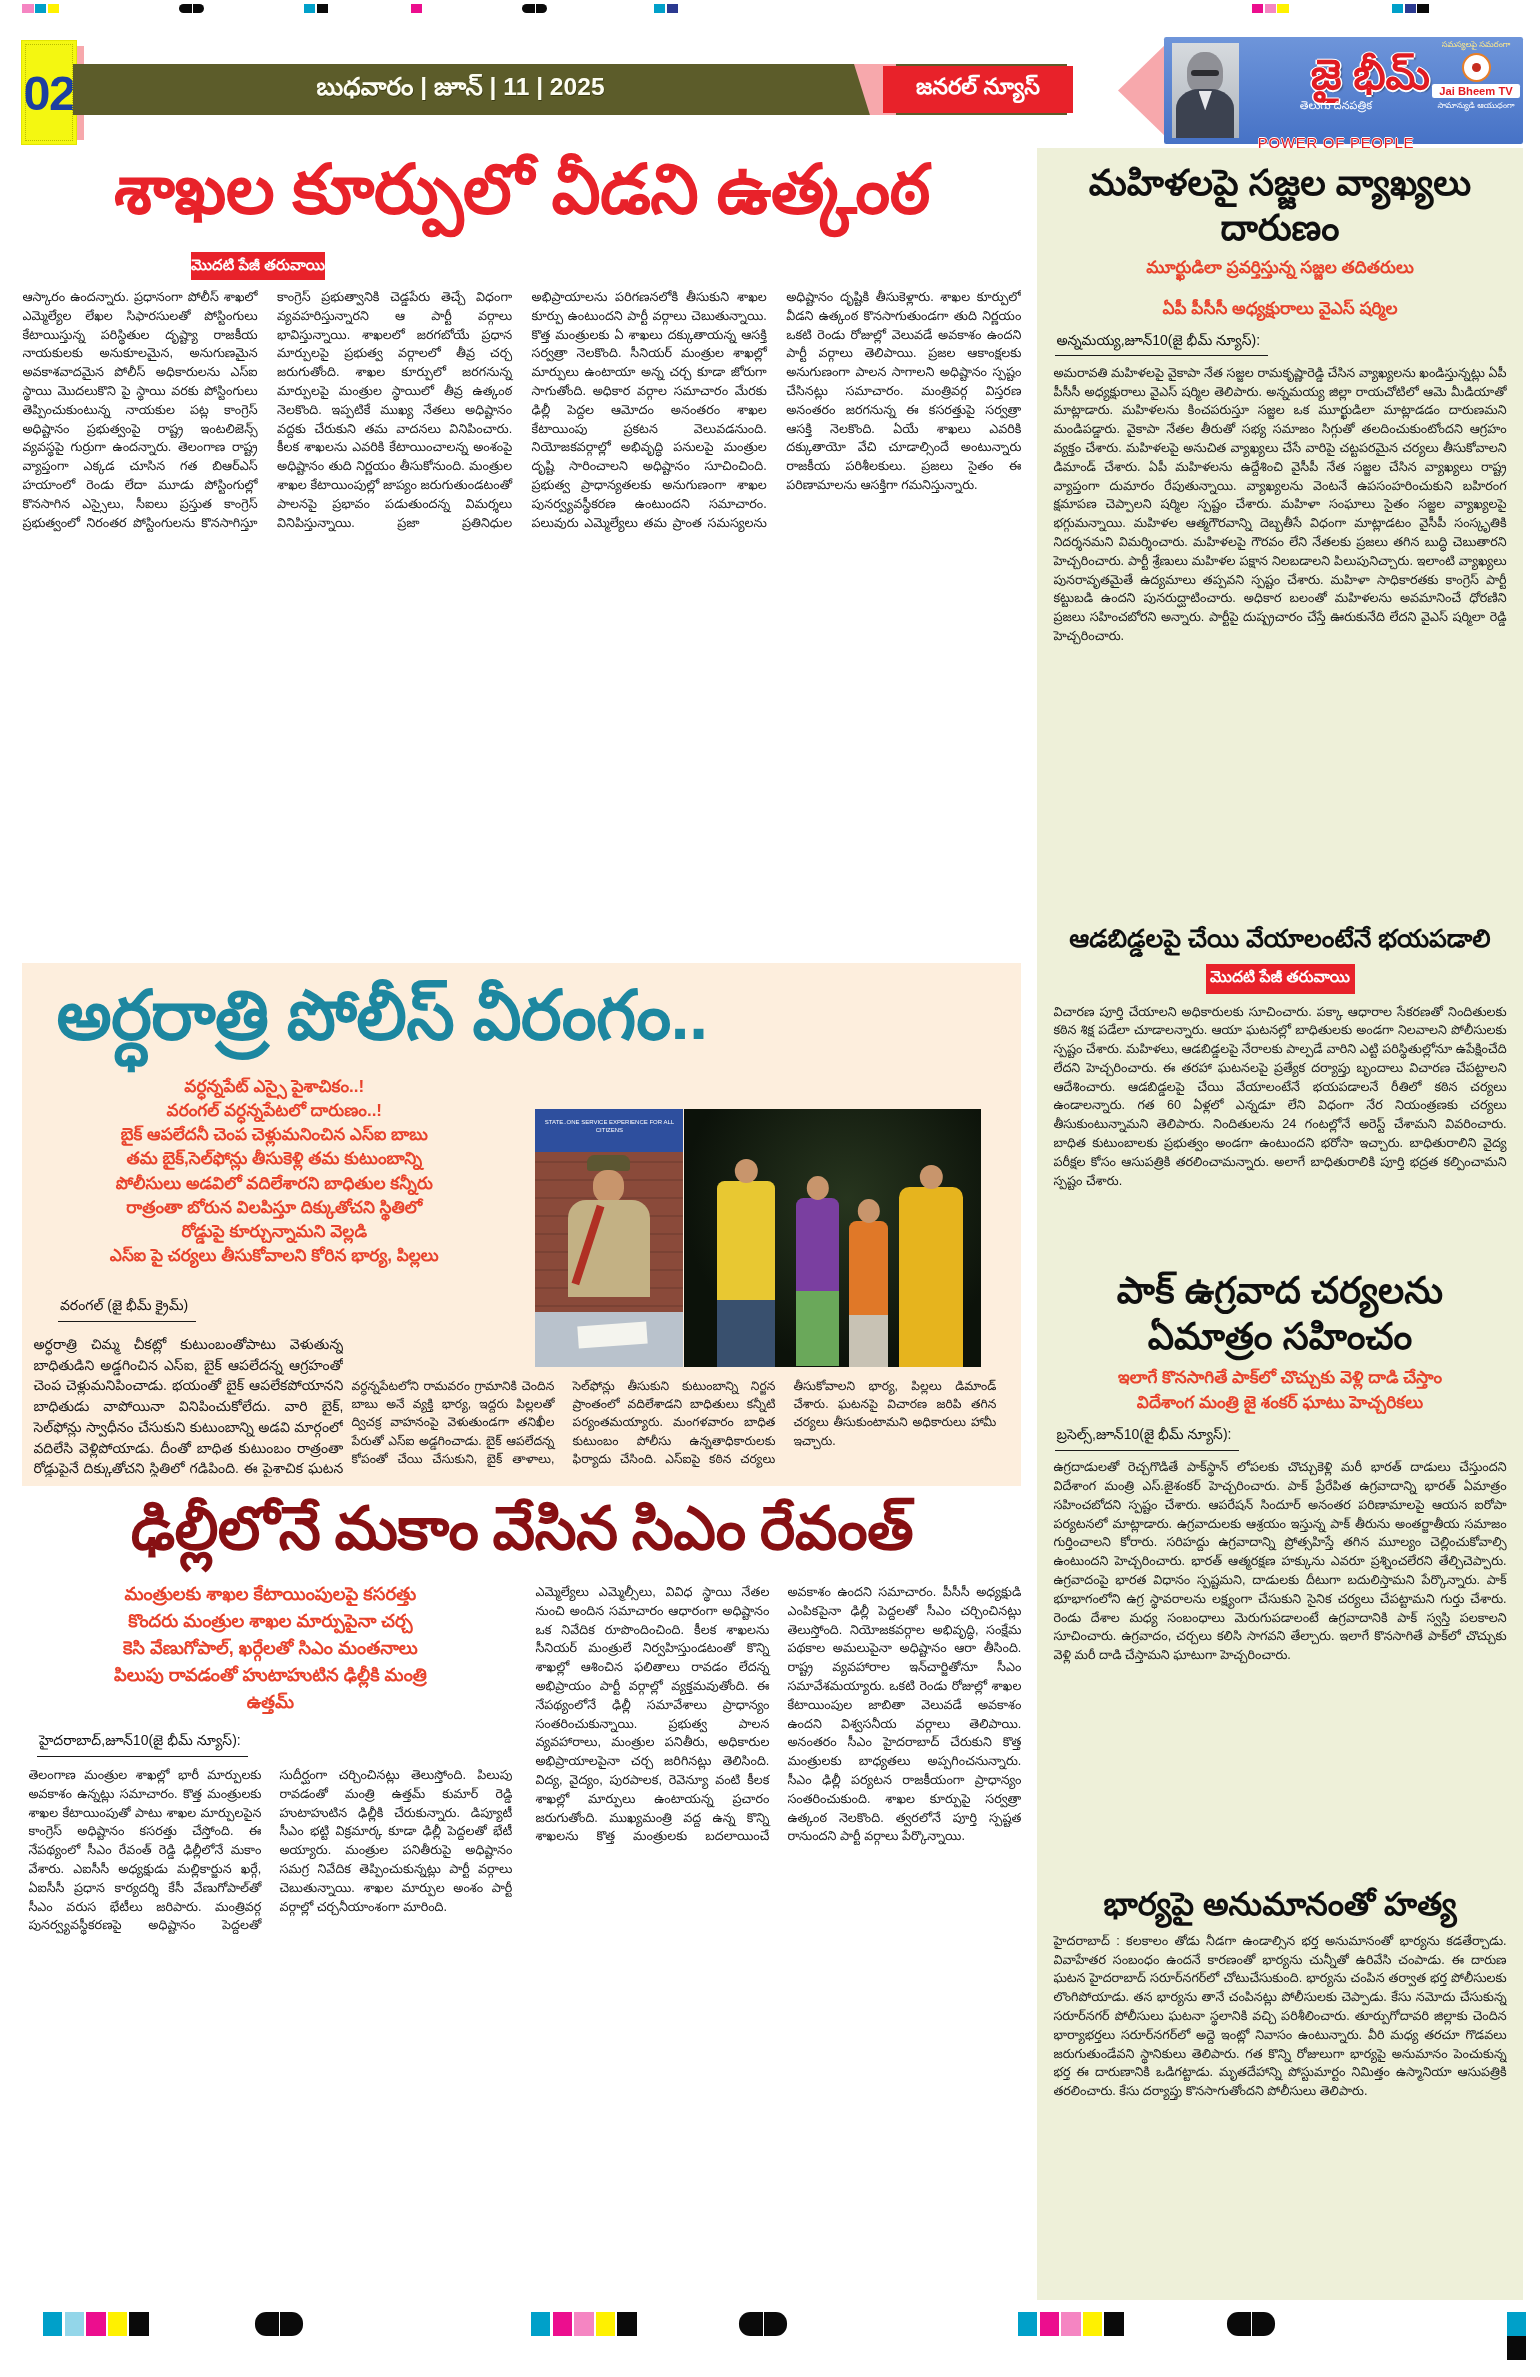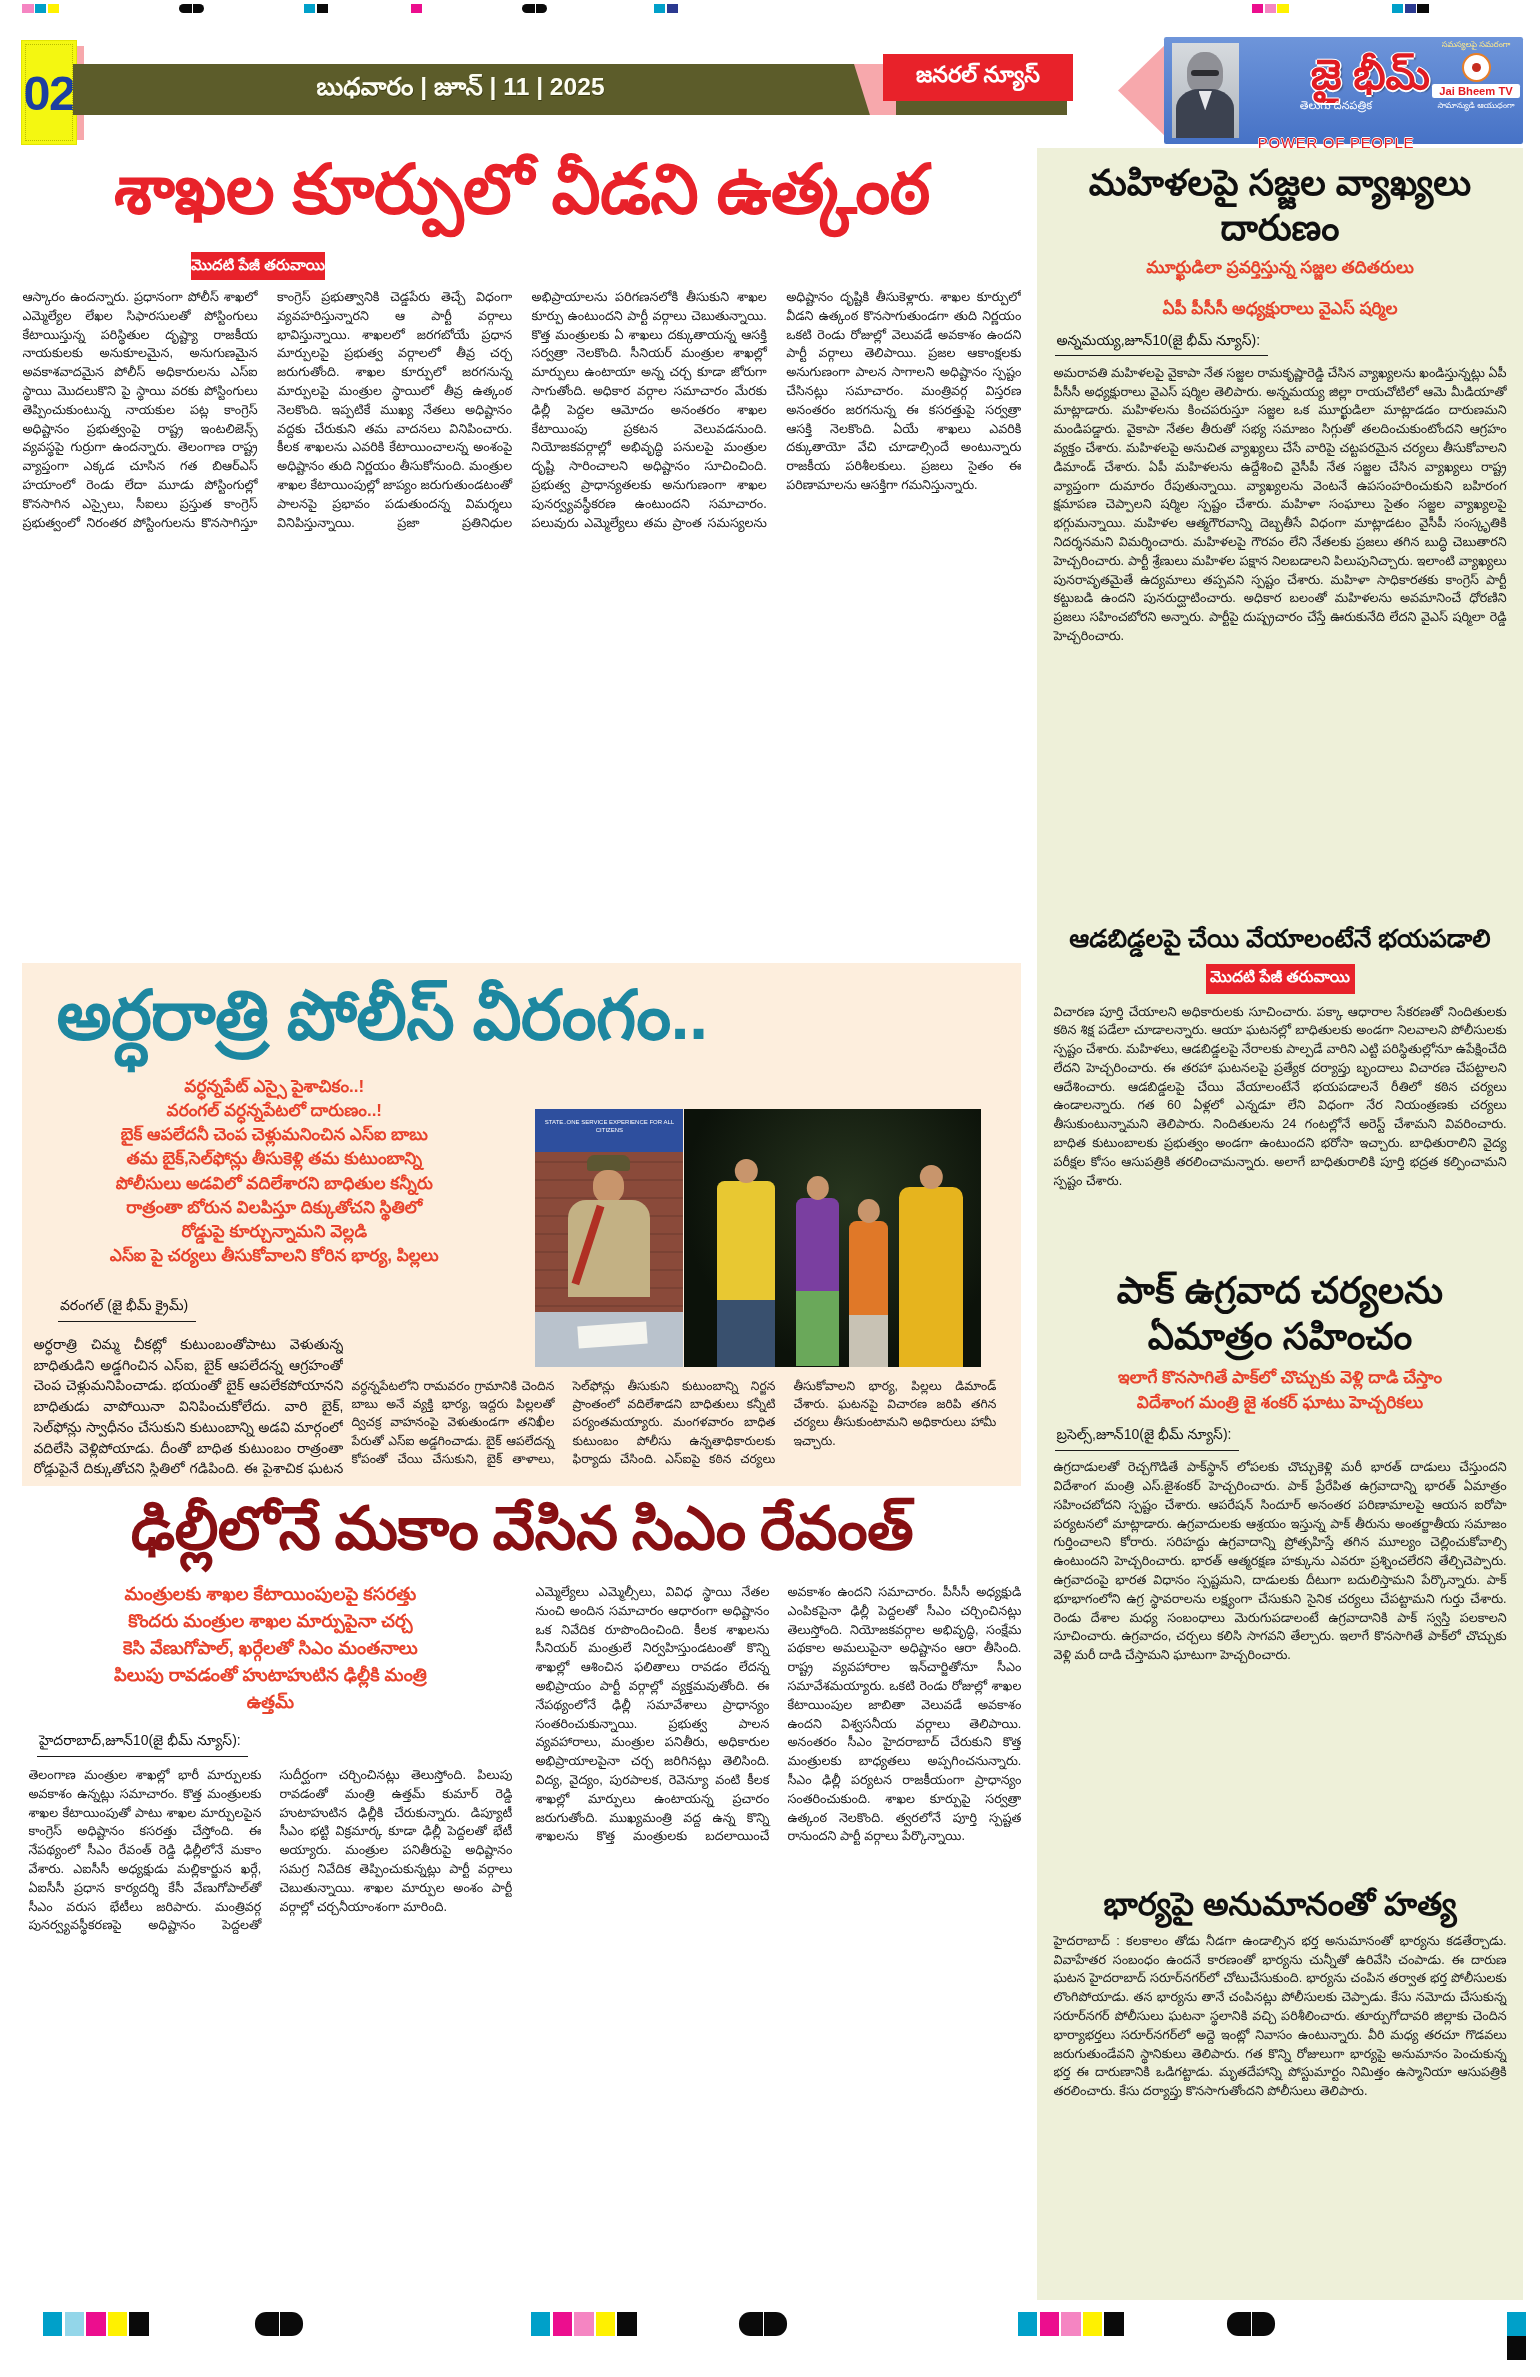--- a/index.html
+++ b/index.html
@@ -22,21 +22,21 @@
   .pagenum-box{position:absolute;left:21px;top:40px;width:54px;height:103px;background:#f4f711;
                border:1.5px solid #e3e600;display:flex;align-items:center;justify-content:center;}
   .pagenum-box:before{content:"";position:absolute;inset:3px;border:0.7px dotted #b9bd00;}
   .pagenum{font-size:49px;font-weight:800;color:#1d3fa0;letter-spacing:-1.5px;}
   .olive-bar{position:absolute;left:73px;top:64px;width:994px;height:51px;background:#5c5c2a;}
   .head-date{position:absolute;left:73px;top:64px;width:775px;height:51px;display:flex;
              align-items:center;justify-content:center;color:#fdfdf2;font-size:24.6px;font-weight:700;
              text-shadow:0.7px 0.7px 0 #3a3a15;}
   .badge-fold{position:absolute;left:854px;top:64px;width:42px;height:51px;background:#f7a8ac;
               clip-path:polygon(0 0,100% 0,100% 100%,38% 100%);}
-  .section-badge{position:absolute;left:883px;top:54px;width:190px;height:47px;background:#e8222a;
+  .section-badge{position:absolute;left:883px;top:66px;width:190px;height:47px;background:#e8222a;
                  color:#fff;font-size:22.4px;font-weight:700;display:flex;align-items:center;justify-content:center;}
   .mast-fold{position:absolute;left:1118px;top:43px;width:49px;height:95px;background:#f7a8ac;
              clip-path:polygon(100% 0,0 50%,100% 100%);}
   .masthead{position:absolute;left:1164px;top:37px;width:359px;height:107px;
             background:linear-gradient(#6e95da,#4672c6);border-radius:2.2px;}
   .portrait{position:absolute;left:7.5px;top:6px;width:67px;height:95px;background:linear-gradient(#d6dade,#aeb4bc);
             overflow:hidden;}
   .portrait .head{position:absolute;left:15.7px;top:9px;width:36px;height:42px;background:#8f9096;border-radius:46% 46% 40% 40%;}
   .portrait .glasses{position:absolute;left:19.4px;top:27px;width:28px;height:6px;background:#2c2c30;border-radius:3px;}
   .portrait .suit{position:absolute;left:4.5px;top:46px;width:58px;height:49px;background:#3c4250;border-radius:40% 40% 0 0;}

